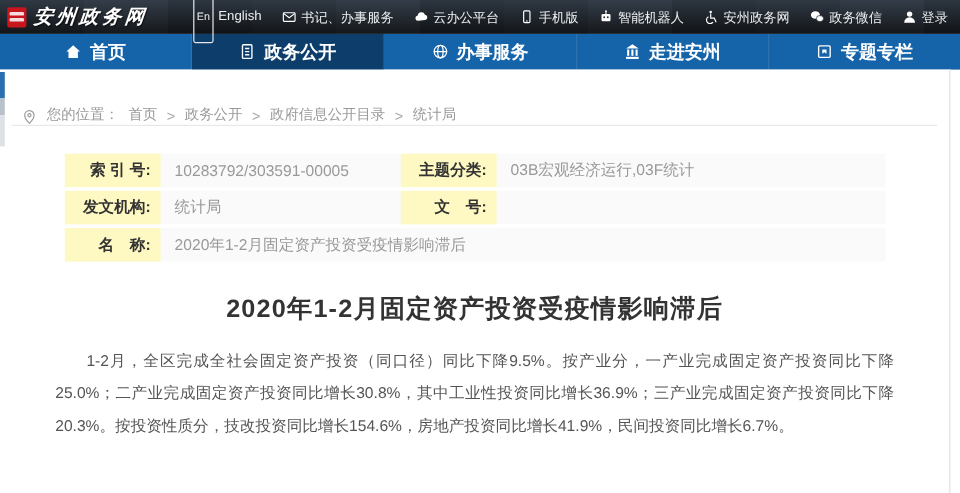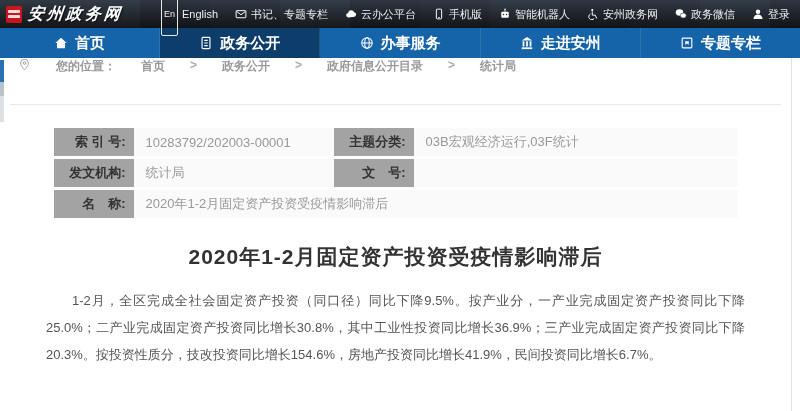--- a/index.html
+++ b/index.html
@@ -35,32 +35,32 @@
   .nav-item:last-child { border-right:none;justify-content:center; }
   .nav-item.active { background:#0c3d6b; }
   .nav-item svg { width:14px; height:14px; display:block; }
 
   
   .page-body { position:relative; margin-right:8px; border-right:1px solid #e2e2e2;
     min-height:353px; background:#fff; }
   .edge-widget { position:absolute; left:0; top:2px; width:4px; }
   .edge-widget i { display:block; width:4px; }
 
-  .breadcrumb { display:flex; align-items:flex-start; gap:25px; height:46px;
-    padding-left:18px; font-size:12px; color:#999;font-weight:bold; }
+  .breadcrumb { display:flex; align-items:flex-end; gap:8px; height:46px;
+    padding-left:18px; font-size:12px; color:#999; }
   .breadcrumb svg { width:13px; height:13px; display:block; }
   .crumb { color:#999; cursor:pointer; }
   .crumb-sep { color:#aaa; }
 
   .card { border-top:1px solid #e8e8e8; margin:0 10px; padding-top:20px; }
 
   table.info { width:684px; margin:0 auto; border-spacing:0 3px; border-collapse:separate;
     table-layout:fixed; font-size:13px; }
   table.info td { height:28px; vertical-align:middle; }
-  td.lbl { width:80px; background:#a3a3a3; color:#333; font-weight:bold;
+  td.lbl { width:80px; background:#fef9c3; color:#333; font-weight:bold;
     text-align:right; padding-right:8px; white-space:nowrap; }
   td.val { background:#fafafa; color:#999; padding-left:12px; }
   td.val-wide { background:#fafafa; color:#999; padding-left:12px; }
 
   .article-title { margin-top:22px; text-align:center; font-size:21px;
     font-weight:bold; color:#333; letter-spacing:1px; }
   .article-body { margin:16px 36px 0; font-size:13px; color:#555;
     line-height:27px; text-indent:2em; text-align:justify; }
 </style>
 </head>
@@ -79,21 +79,21 @@
       <span class="en-badge">En</span>
       <span>English</span>
     </span>
     <span class="top-link">
       <span>
           <svg viewBox="0 0 16 16" fill="none" stroke="#fff" stroke-width="1.3">
             <rect x="1.5" y="3.5" width="13" height="9.5" rx="1"></rect>
             <path d="M2 4.5l6 4.5 6-4.5"></path>
           </svg>
         </span>
-      <span>书记、专题专栏</span>
+      <span>书记、办事服务</span>
     </span>
     <span class="top-link">
       <span>
           <svg viewBox="0 0 16 16">
             <path d="M4.5 12.5a3 3 0 01-.4-5.97 4.2 4.2 0 018.1-.9 3 3 0 01.3 5.9z" fill="#fff"></path>
           </svg>
         </span>
       <span>云办公平台</span>
     </span>
     <span class="top-link">
@@ -227,21 +227,21 @@
     <table class="info">
       <colgroup>
           <col style="width:80px">
           <col style="width:200px">
           <col style="width:80px">
           <col>
         </colgroup>
       <tbody>
           <tr>
         <td class="lbl">索 引 号:</td>
-        <td class="val">10283792/202003-00001</td>
+        <td class="val">10283792/303591-00005</td>
         <td class="lbl">主题分类:</td>
         <td class="val">03B宏观经济运行,03F统计</td>
       </tr>
       <tr>
         <td class="lbl">发文机构:</td>
         <td class="val">统计局</td>
         <td class="lbl">文　号:</td>
         <td class="val"></td>
       </tr>
       <tr>

